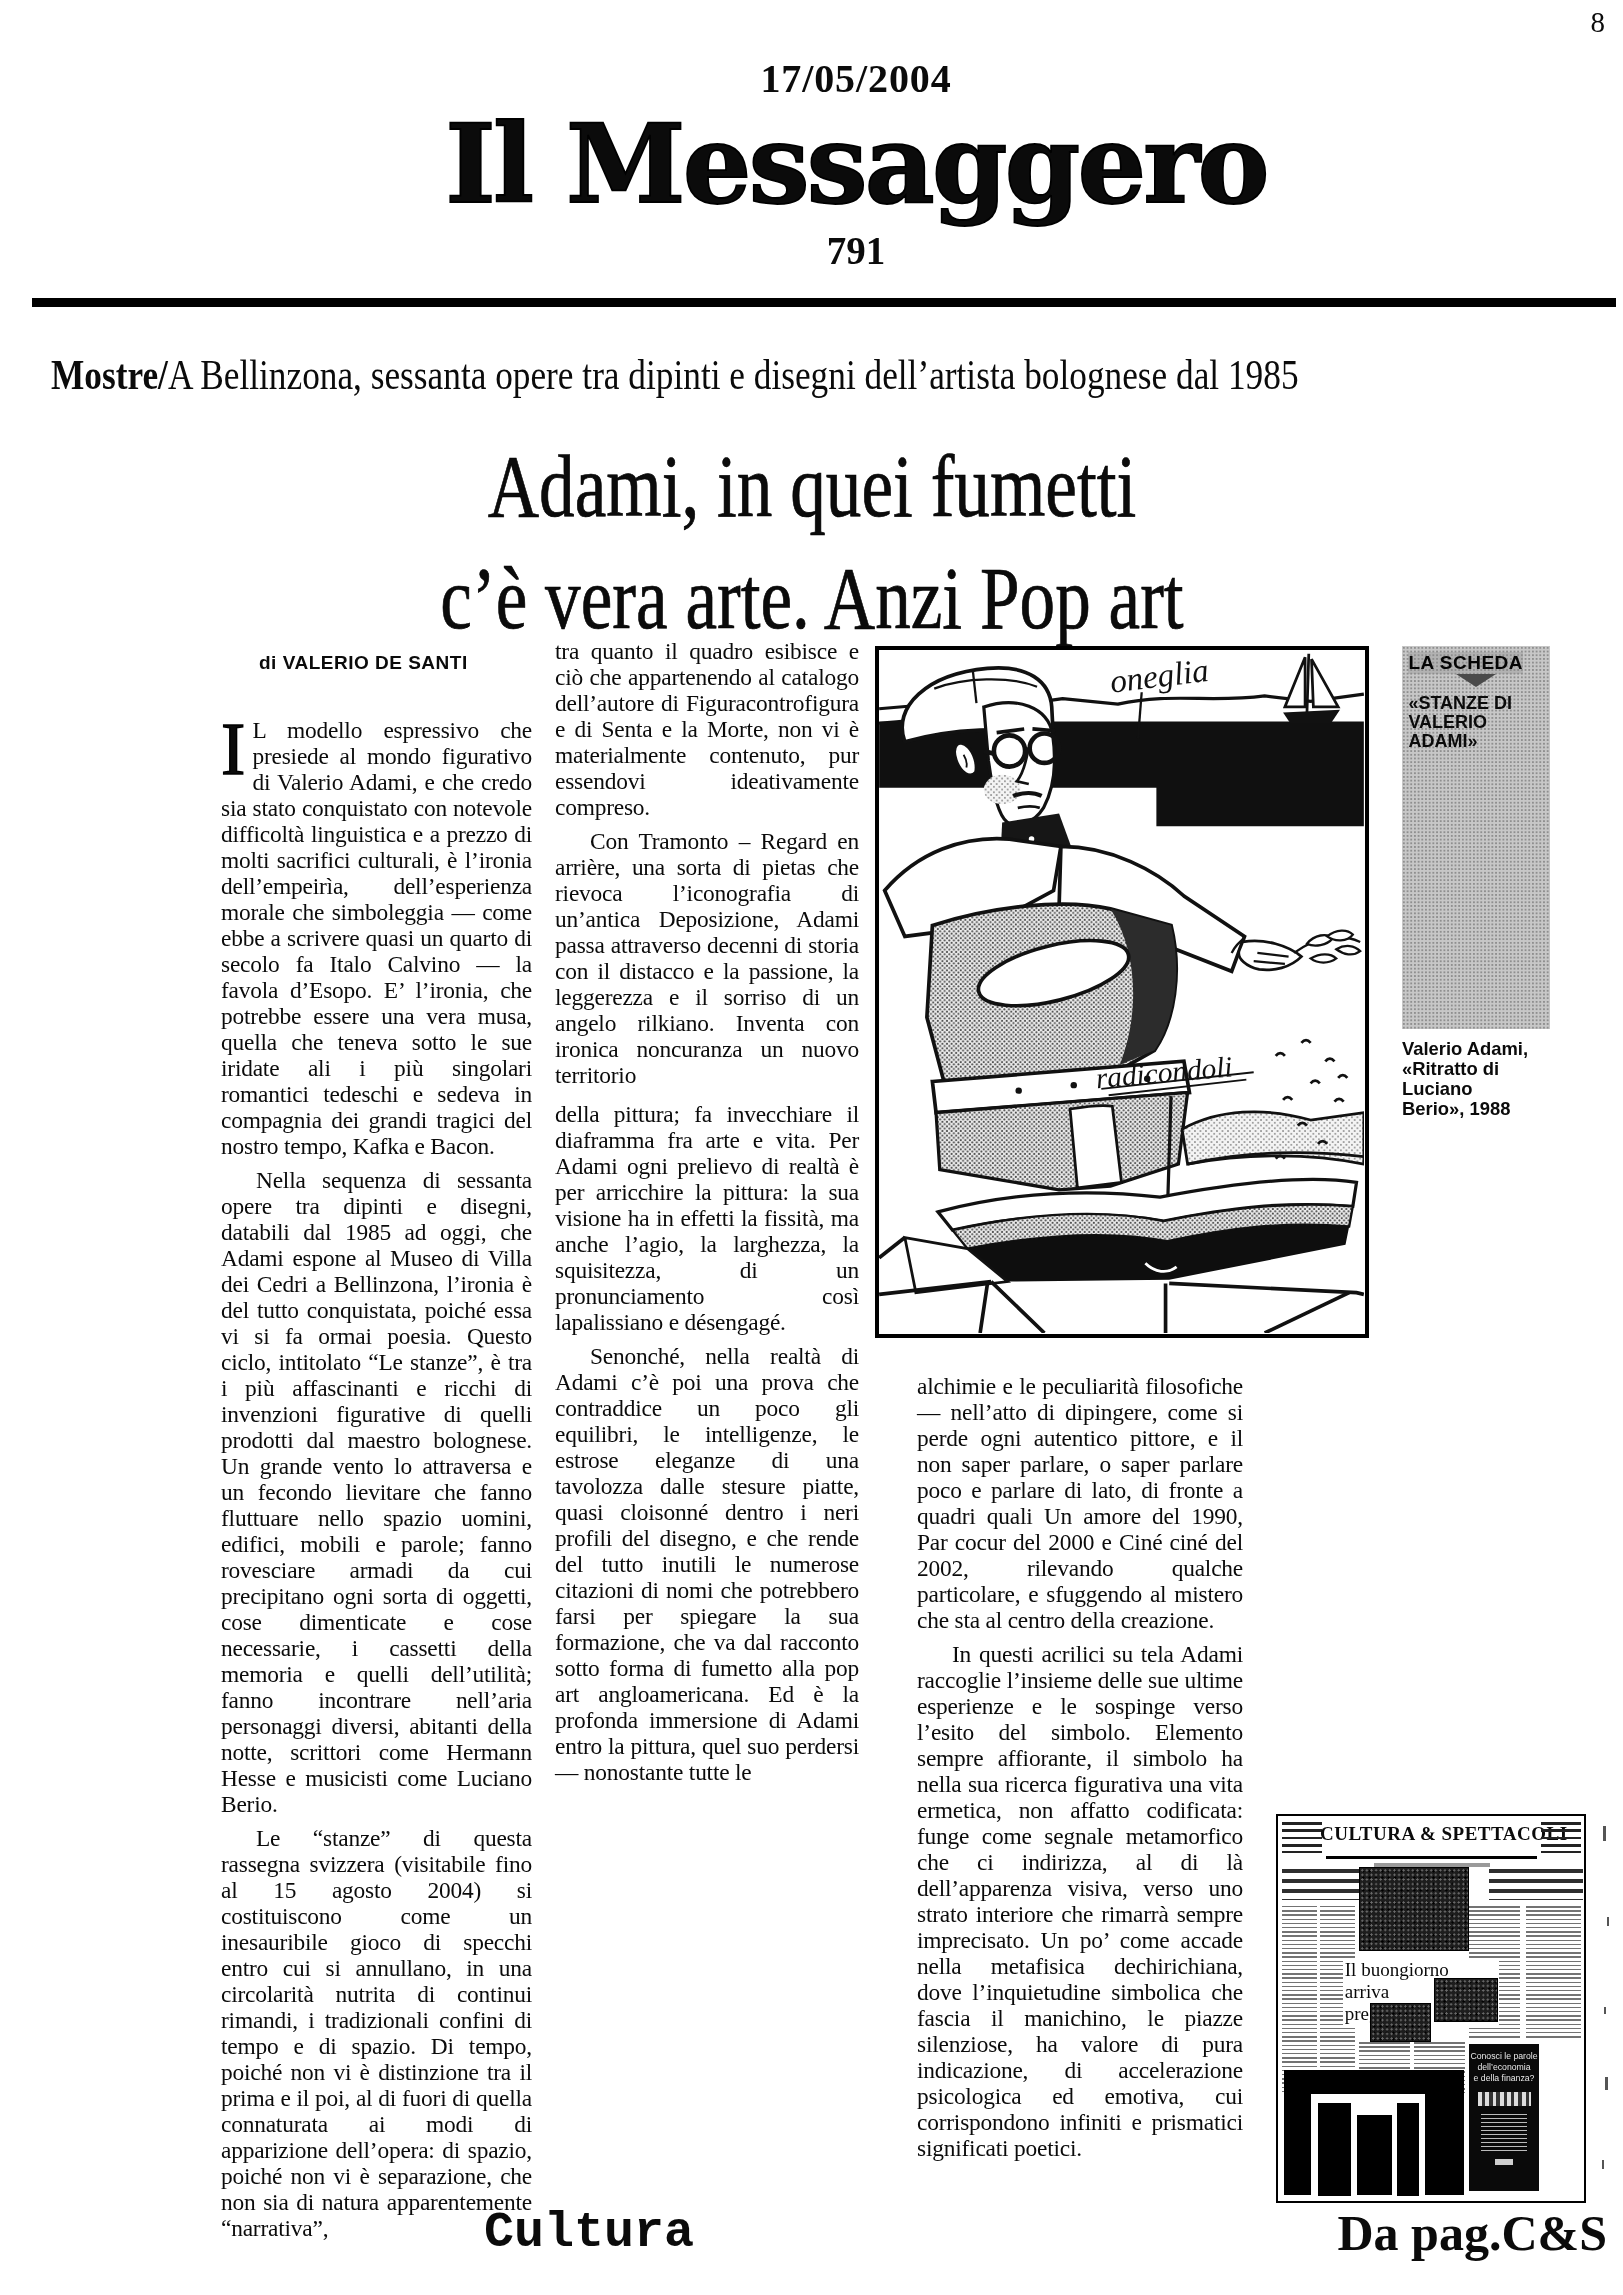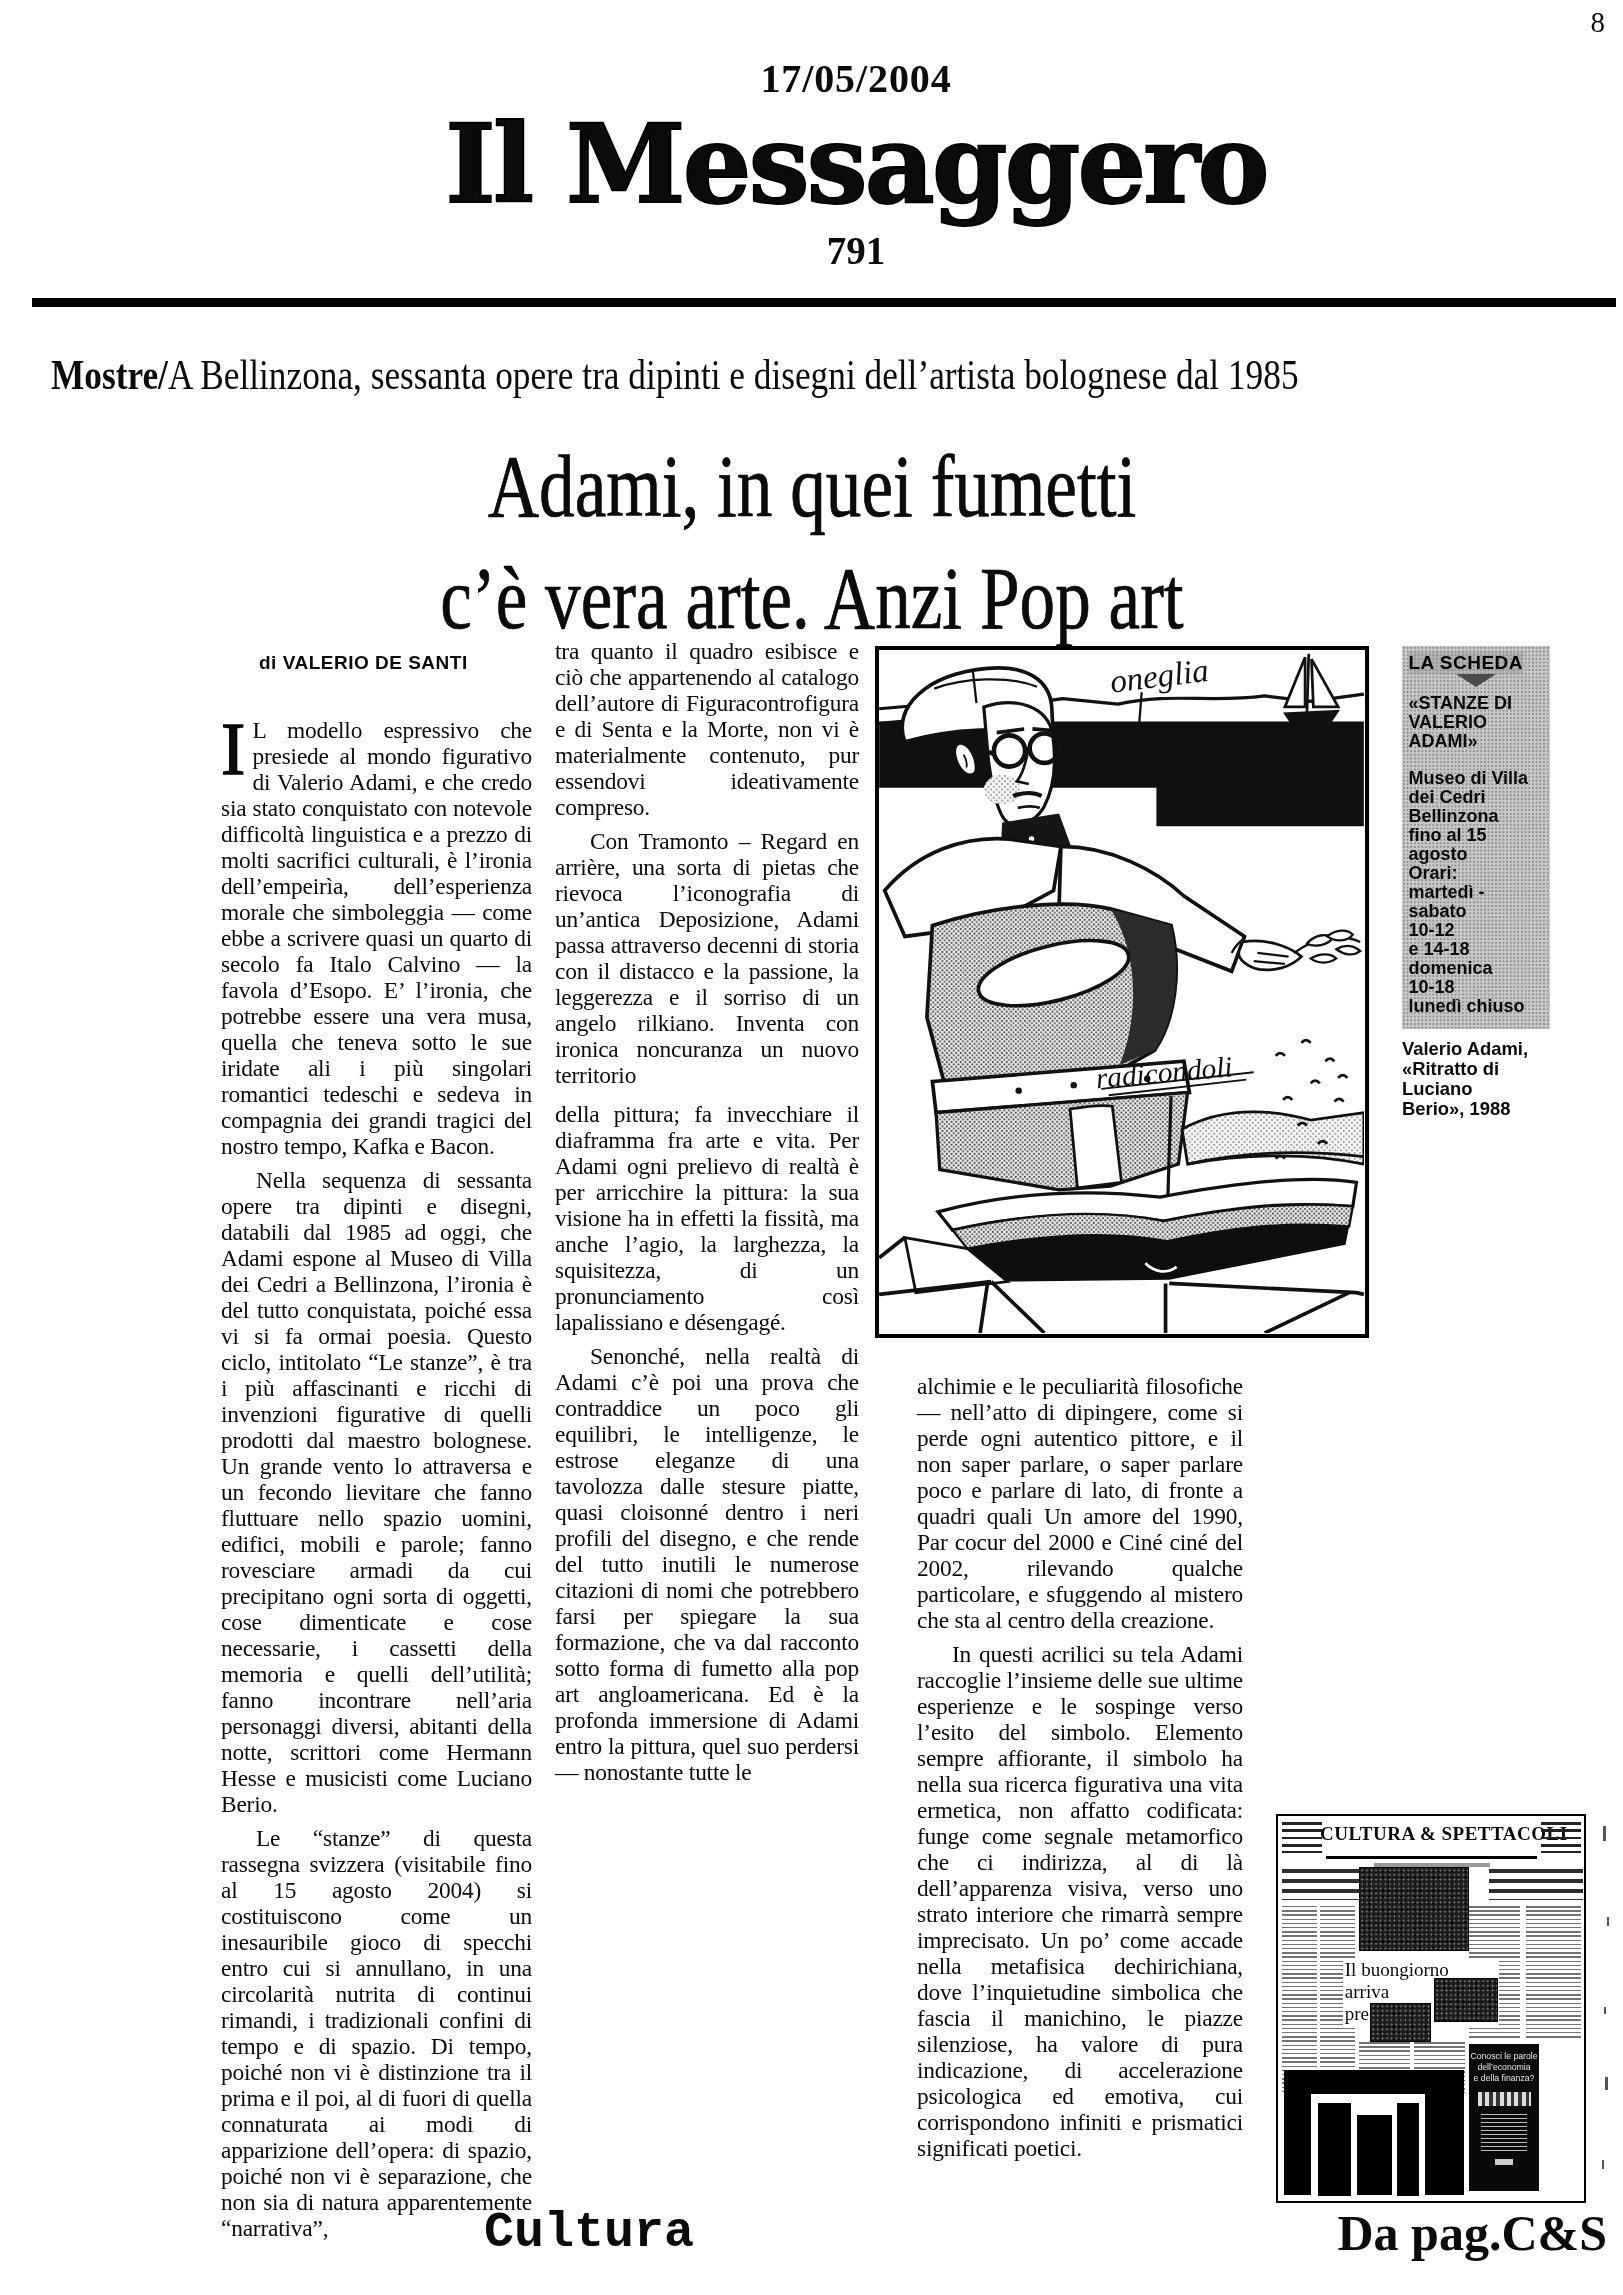--- a/index.html
+++ b/index.html
@@ -253,33 +253,20 @@
       </g>
     </svg>
   </div>
 
   <div class="abs sb-box">
     <div class="sb-title">LA SCHEDA</div>
     <div class="sb-chevron"></div>
     <div class="sb-exh pre">«STANZE DI
 VALERIO
 ADAMI»</div>
-    <div class="sb-details pre">Museo di Villa
-dei Cedri
-Bellinzona
-fino al 15
-agosto
-Orari:
-martedì -
-sabato
-10-12
-e 14-18
-domenica
-10-18
-lunedì chiuso</div>
   </div>
   <div class="abs sb-caption pre">Valerio Adami,
 «Ritratto di
 Luciano
 Berio», 1988</div>
 
   <div class="abs thumb">
     <div class="abs t-logo" style="left:3.7px; top:5.5px;"></div>
     <div class="abs t-mast">CULTURA &amp; SPETTACOLI</div>
     <div class="abs t-logo" style="left:263px; top:5.5px;"></div>

